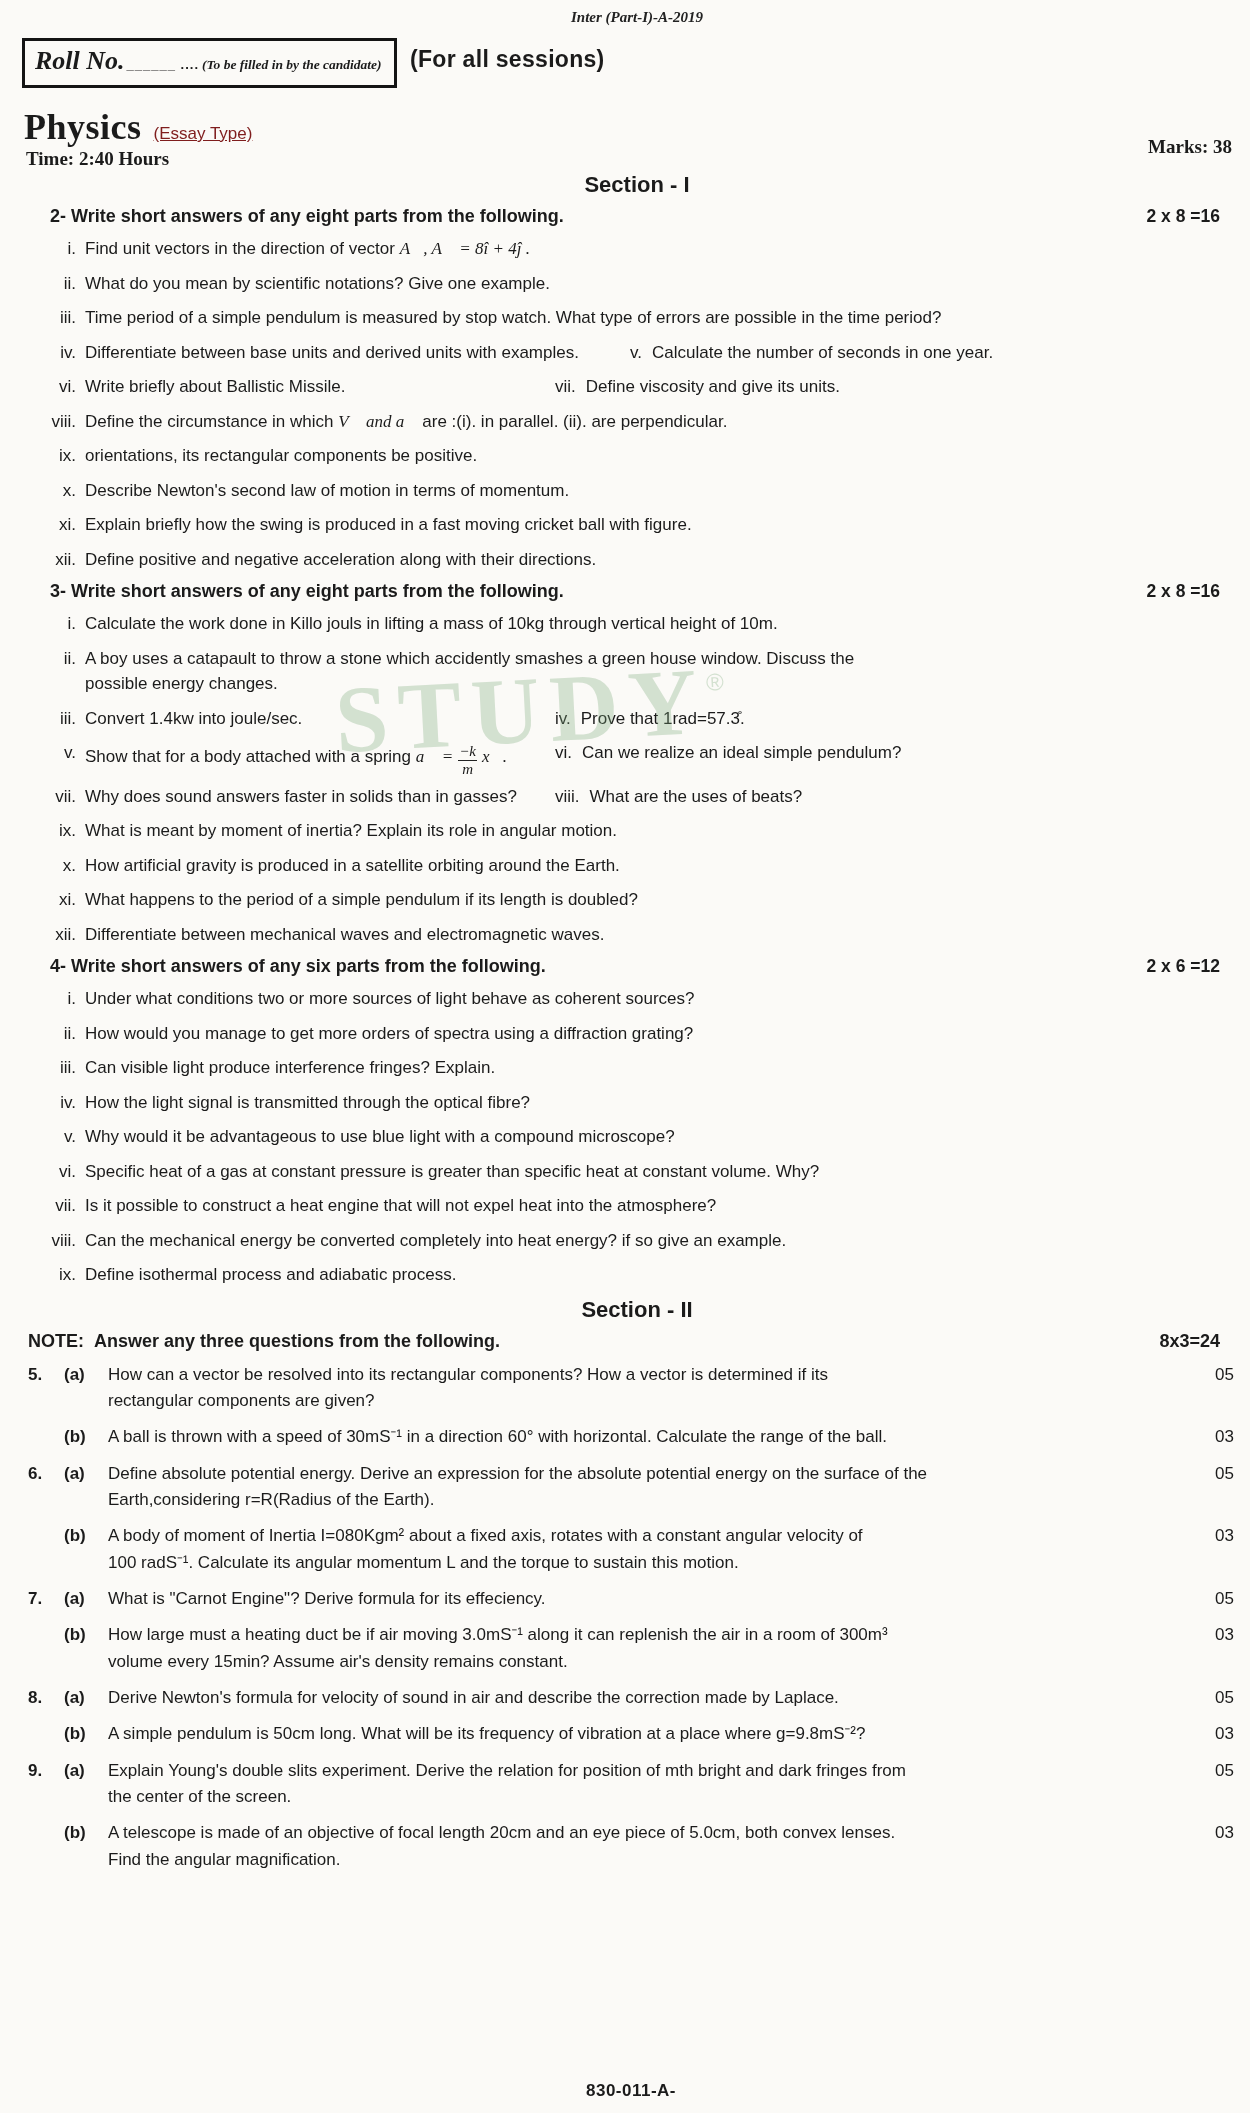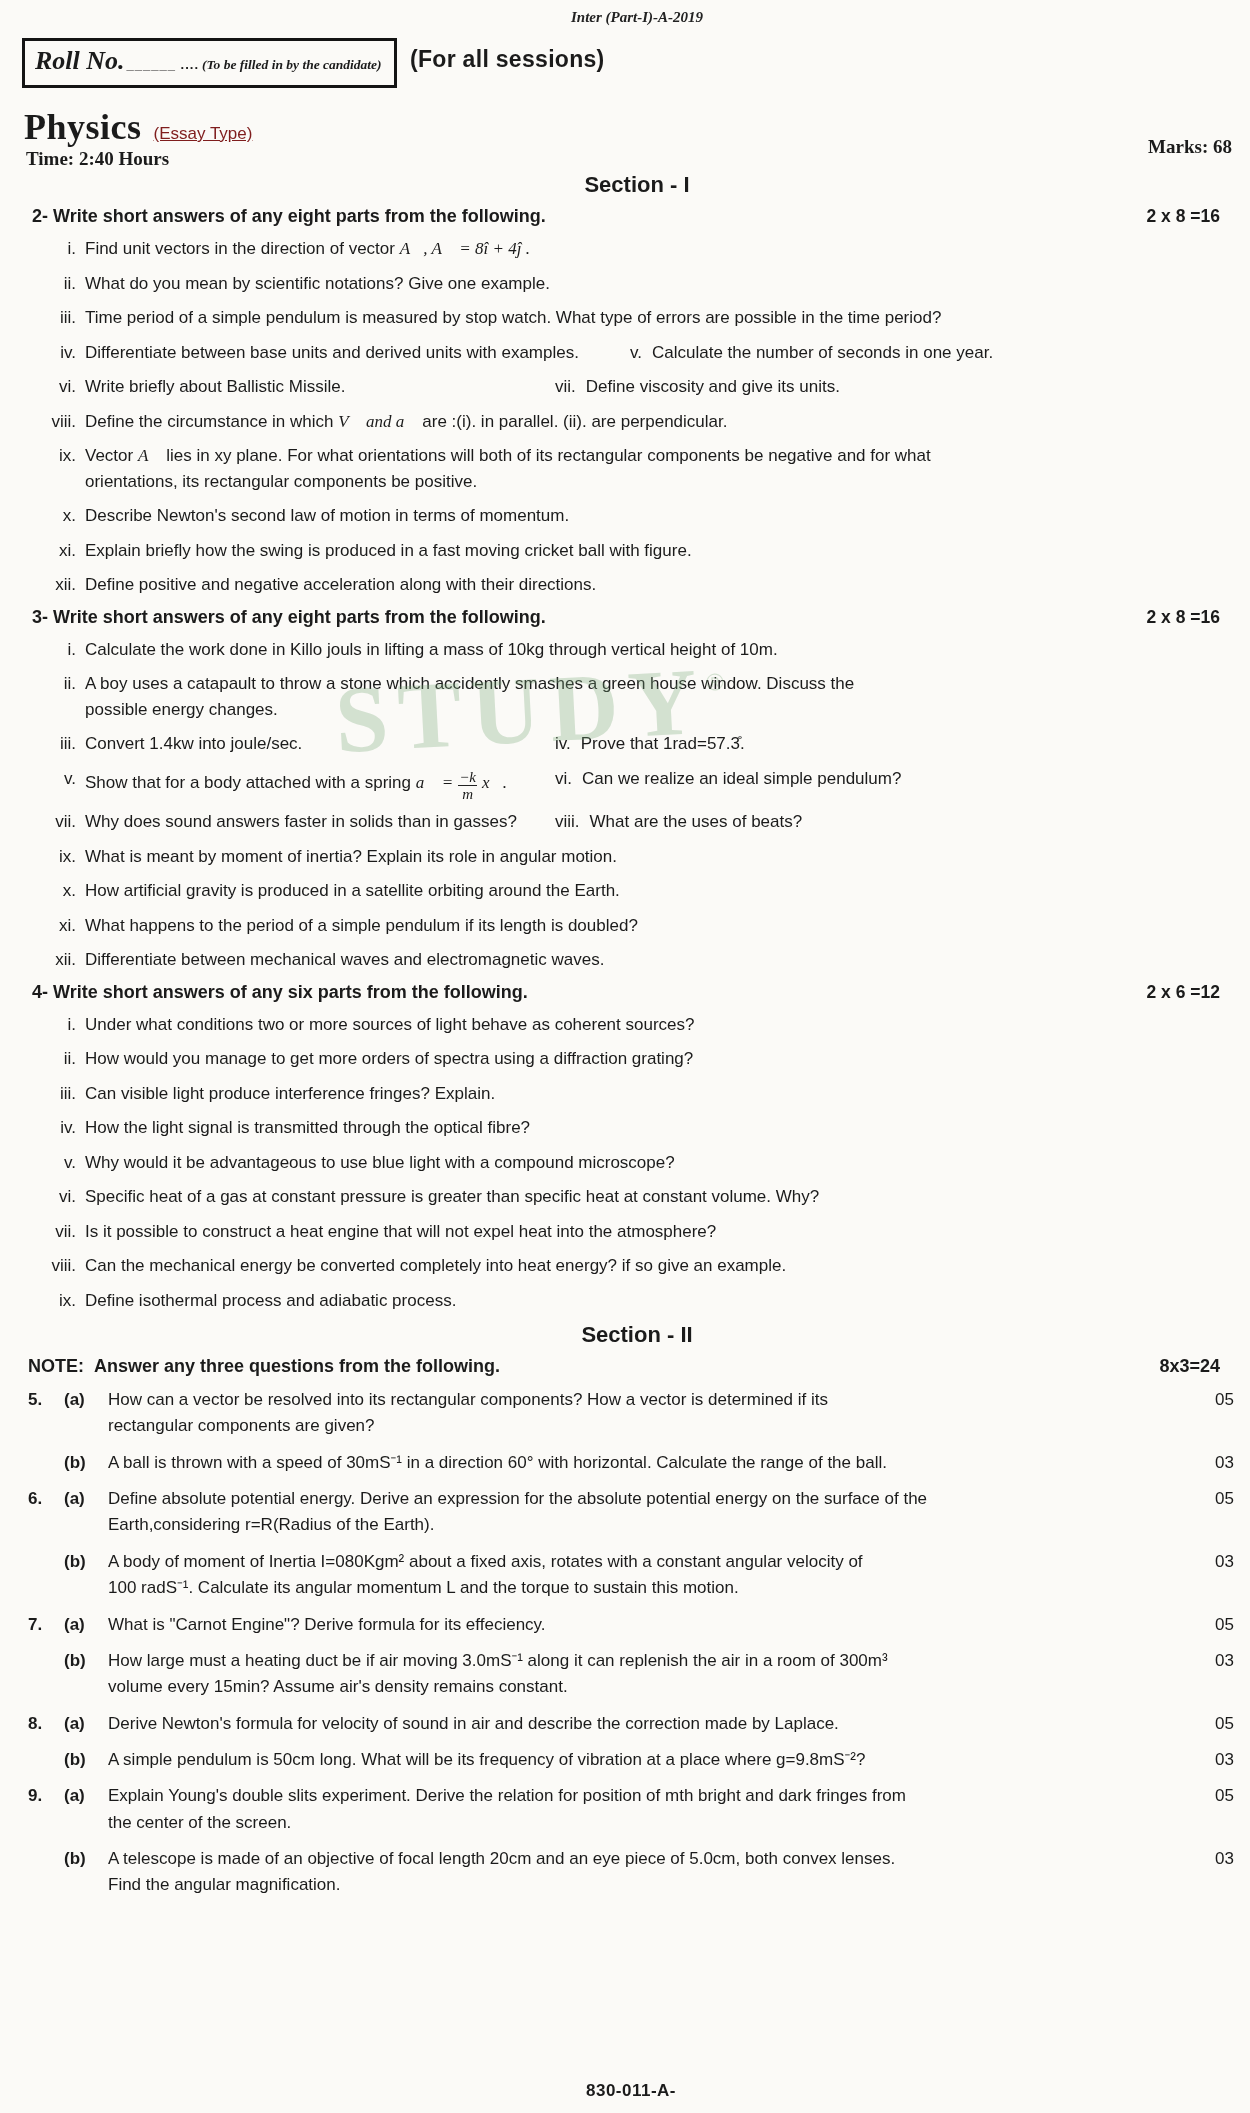--- a/index.html
+++ b/index.html
@@ -15,21 +15,21 @@
   .roll-dots{font-size:13px;letter-spacing:1px;margin:0 3px 0 2px;font-weight:bold;}
   .roll-note{font-family:"Liberation Serif",serif;font-style:italic;font-weight:bold;font-size:13.5px;}
   .sessions{position:absolute;left:398px;top:8px;font-weight:bold;font-size:23px;letter-spacing:.3px;}
   .subject-row{margin:6px 0 0 12px;display:flex;align-items:baseline;gap:12px;}
   .subject{font-family:"Liberation Serif",serif;font-weight:bold;font-size:36px;letter-spacing:.5px;}
   .essay-type{font-size:17px;color:#7f1d1d;text-decoration:underline;}
   .time-marks{display:flex;justify-content:space-between;margin:0 30px 0 14px;
         font-family:"Liberation Serif",serif;font-weight:bold;font-size:19px;}
   .marks-total{transform:translateY(-12px);}
   .section-title{text-align:center;font-weight:bold;font-size:22px;margin:2px 4px 8px;}
-  .qhead{display:flex;justify-content:space-between;align-items:baseline;margin:8px 42px 9px 20px;
+  .qhead{display:flex;justify-content:space-between;align-items:baseline;margin:8px 42px 9px 38px;
         font-weight:bold;font-size:18px;}
   .qhead .qmarks{font-size:17.5px;}
   .item{display:flex;margin:0 26px 9px 0;font-size:17px;line-height:1.5;}
   .item .num{flex:0 0 64px;text-align:right;padding-right:9px;}
   .item .itext{flex:1;}
   .cols{display:flex;}
   .c1{flex:0 0 470px;}
   .c1.w{flex-basis:545px;}
   .c2{flex:1;display:flex;}
   .num2{padding-right:10px;}
@@ -69,21 +69,21 @@
     <div class="sessions">(For all sessions)</div>
   </div>
 
   <div class="subject-row">
     <span class="subject">Physics</span>
     <span class="essay-type">(Essay  Type)</span>
   </div>
 
   <div class="time-marks">
     <span>Time: 2:40 Hours</span>
-    <span class="marks-total">Marks: 68</span>
+    <span class="marks-total">Marks: 38</span>
   </div>
 
   <div class="section-title">Section - I</div>
 
   <div class="qhead">
     <span>2-  Write short answers of  any eight parts from the following.</span>
     <span class="qmarks">2 x 8 =16</span>
   </div>
   <div>
     <div class="item">
@@ -118,21 +118,20 @@
           </span>
       </div>
     </div>
     <div class="item">
       <div class="num">viii.</div>
       <div class="itext"><span>Define the circumstance in which </span><span class="mi">V⃗ and a⃗</span><span> are :(i). in parallel. (ii). are perpendicular.</span></div>
     </div>
     <div class="item">
       <div class="num">ix.</div>
       <div class="itext">
-        <div><span>Vector </span><span class="mi">A⃗</span><span> lies in xy plane. For what orientations will both of its rectangular components be negative and for what</span></div>
         <div>orientations, its rectangular components be positive.</div>
       </div>
     </div>
     <div class="item">
       <div class="num">x.</div>
       <div class="itext">Describe Newton's second law of motion in terms of momentum.</div>
     </div>
     <div class="item">
       <div class="num">xi.</div>
       <div class="itext">Explain briefly how the swing is produced in a fast moving cricket ball with figure.</div>

